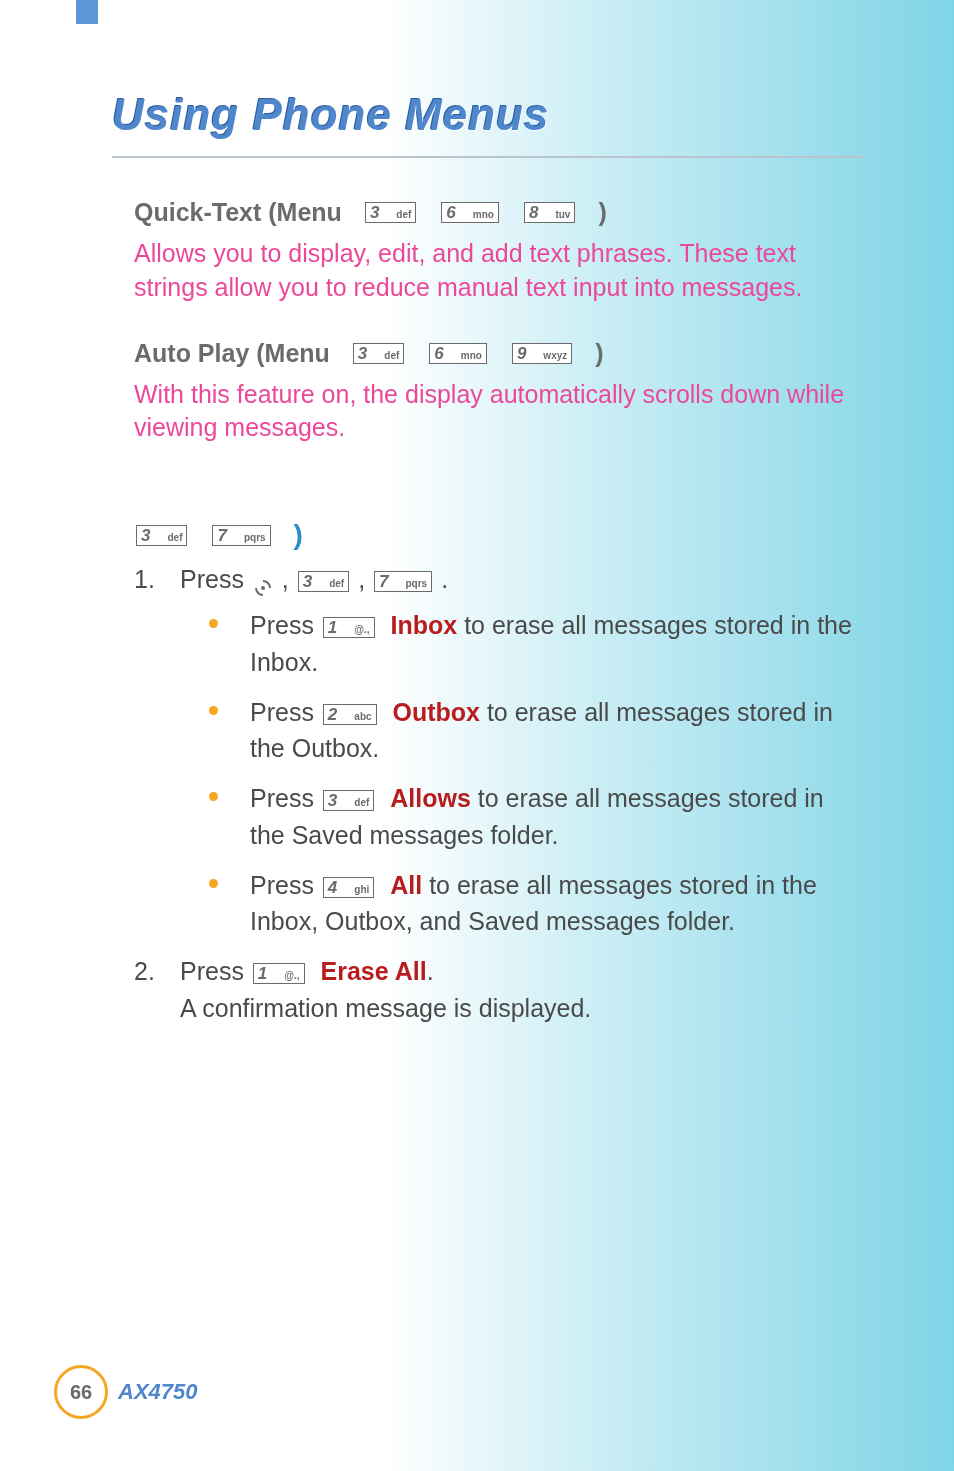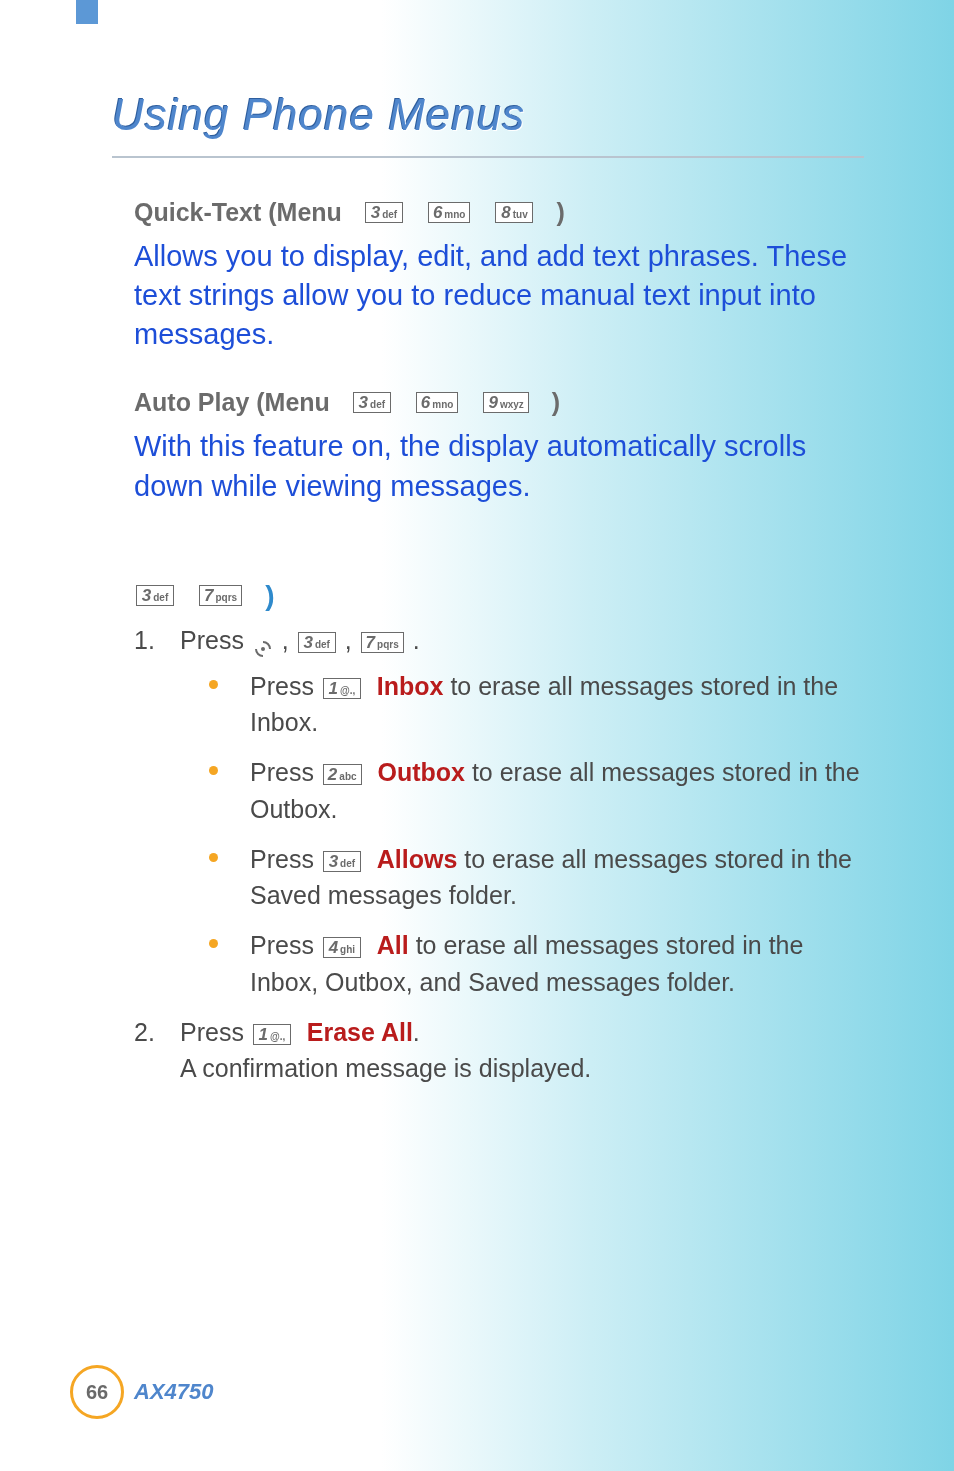--- a/index.html
+++ b/index.html
@@ -18,21 +18,21 @@
     background: #5c98d6;
   }
   .page {
     position: absolute;
     top: 90px;
     left: 112px;
     right: 90px;
   }
   h1.page-title {
     font-size: 44px;
-    font-weight: 400;
+    font-weight: 700;
     font-style: italic;
     color: #4f86cc;
     text-shadow: 1px 1px 0 #fff, -1px -1px 0 #2e5e9e;
     letter-spacing: 1px;
     margin-bottom: 16px;
   }
   .rule {
     height: 2px;
     background: #b9c4cf;
     margin: 8px 0 40px 0;
@@ -43,42 +43,42 @@
     font-weight: 800;
     color: #6b6b6b;
     margin: 0 0 10px 0;
     display: flex;
     align-items: center;
     flex-wrap: wrap;
     gap: 21px;
   }
   .section-head.blue { color: #2f8acc; font-size: 28px; }
   .body-text {
-    font-size: 29px;
-    color: #1d4ed8;
+    font-size: 25px;
+    color: #ec4899;
     line-height: 1.35;
     margin-bottom: 34px;
   }
   .key {
     display: inline-flex;
     align-items: baseline;
     justify-content: center;
     border: 1.5px solid #6b6b6b;
     color: #6b6b6b;
     font-style: italic;
     font-weight: 700;
     padding: 1px 4px;
     font-size: 17px;
     line-height: 1;
     min-width: 38px;
     vertical-align: middle;
     background: #fff;
     margin: 0 2px;
   }
-  .key .sub { font-size: 10px; font-style: normal; font-weight: 600; margin-left: 2px; }
+  .key .sub { font-size: 10px; font-style: normal; font-weight: 600; margin-left: 17px; }
   .menu-icon {
     display: inline-block;
     width: 20px;
     height: 20px;
     vertical-align: middle;
     margin: 0 2px;
   }
   ol.steps {
     counter-reset: step;
     list-style: none;
@@ -115,21 +115,21 @@
     left: 5px;
     top: 12px;
     width: 9px;
     height: 9px;
     background: #f5a623;
     border-radius: 50%;
   }
   .bold { font-weight: 800; color: #b91c1c; }
   .footer {
     position: absolute;
-    left: 70px;
+    left: 54px;
     bottom: 52px;
     display: flex;
     align-items: center;
     gap: 10px;
   }
   .page-circle {
     width: 54px;
     height: 54px;
     border: 3px solid #f5a623;
     border-radius: 50%;

